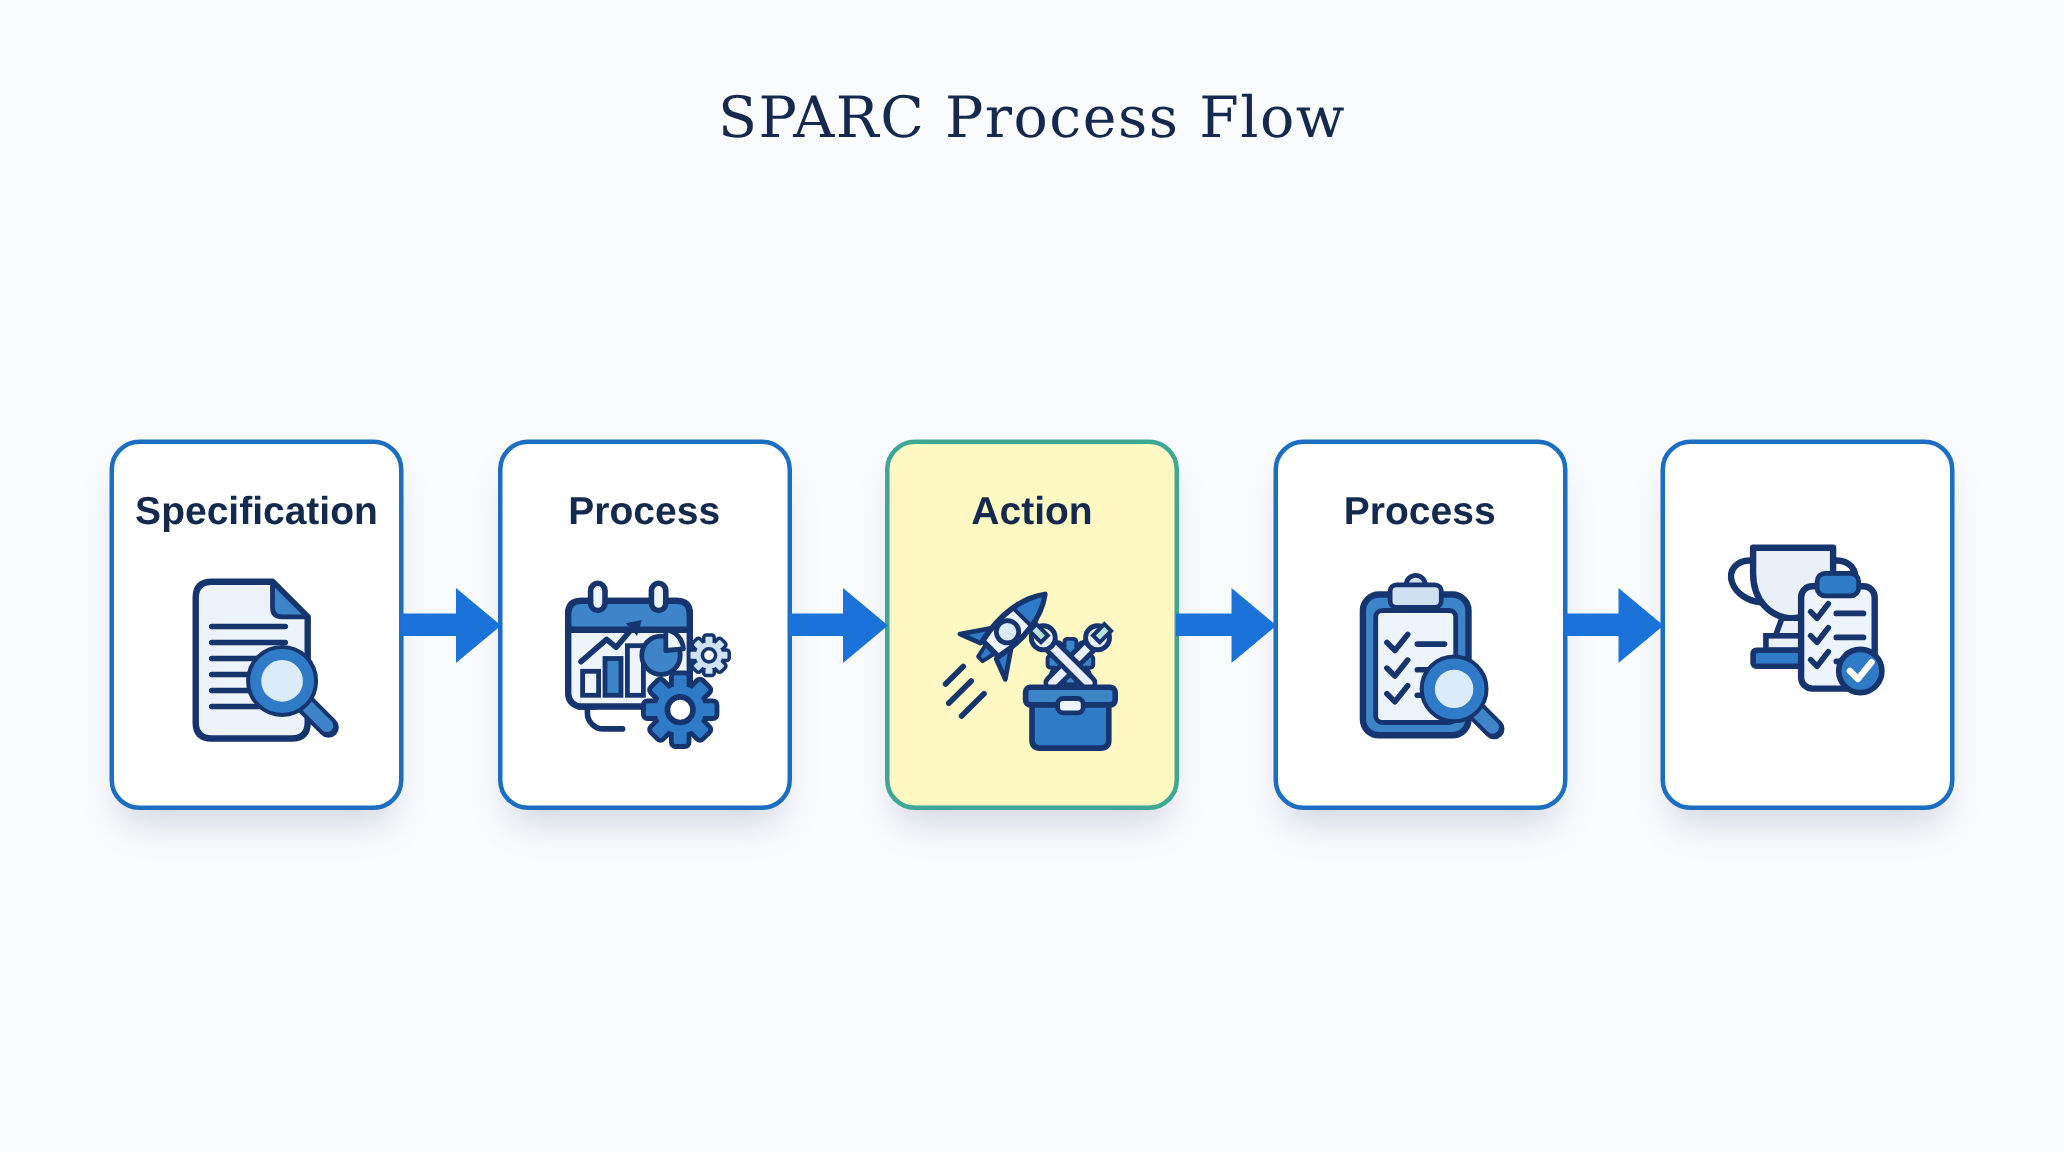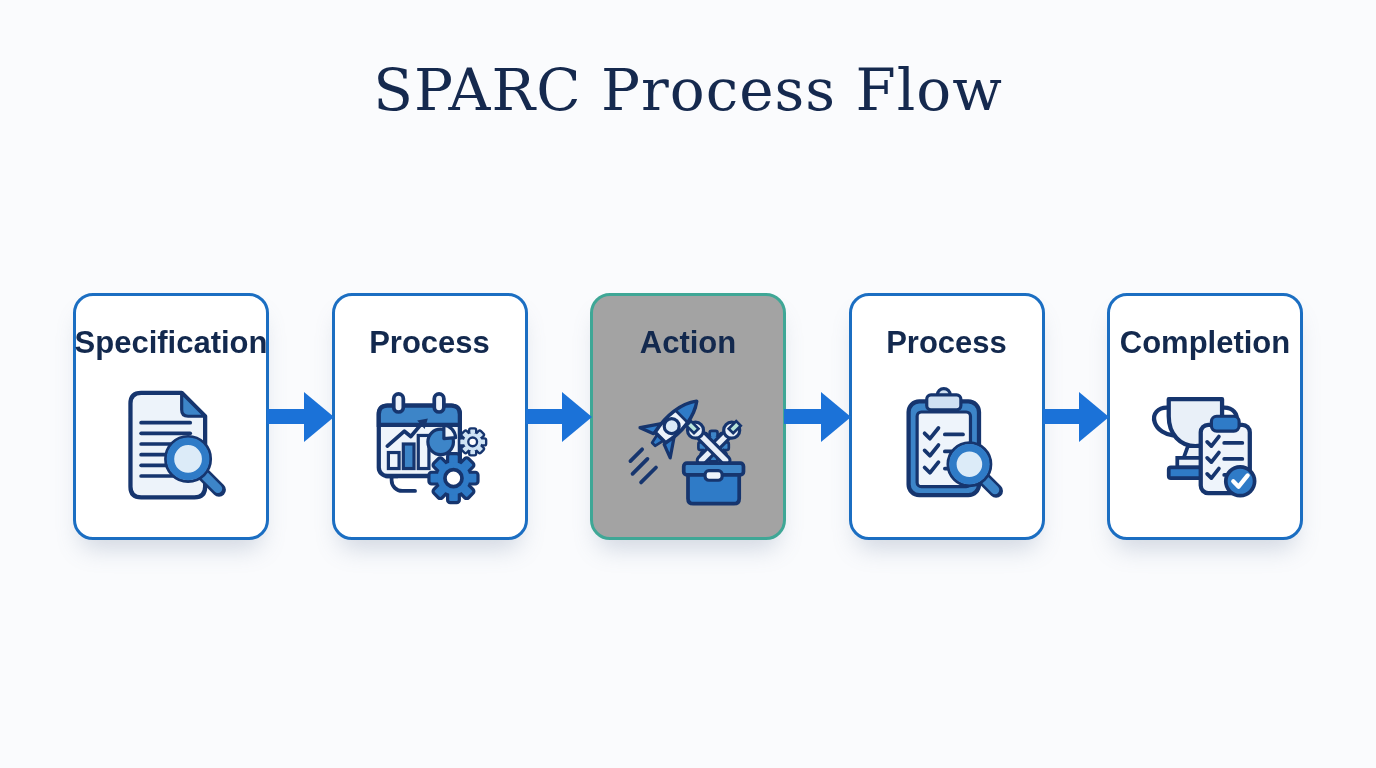--- a/index.html
+++ b/index.html
@@ -6,21 +6,21 @@
   html,body { width:1376px; height:768px; overflow:hidden; }
   body {
     background:#fafbfd;
     font-family:"Liberation Sans", sans-serif;
     position:relative;
   }
   .title {
     margin-top:56px;
     text-align:center;
     font-family:"DejaVu Serif", "Liberation Serif", serif;
-    font-size:58px;
+    font-size:38px;
     font-weight:500;
     letter-spacing:1px;
     color:#15294e;
   }
   .flow {
     position:absolute;
     left:73px;
     top:293px;
     width:1230px;
     display:flex;
@@ -33,25 +33,25 @@
     background:#ffffff;
     border:3.5px solid #1b6ec2;
     border-radius:20px;
     box-shadow:0 16px 24px -8px rgba(110,130,160,0.30);
     display:flex;
     flex-direction:column;
     align-items:center;
     padding-top:30px;
   }
   .card.highlight {
-    background:#a3a3a3;
+    background:#fef9c3;
     border-color:#3fa796;
   }
   .card .label {
-    font-size:31px;
+    font-size:26px;
     font-weight:700;
     color:#13294e;
     line-height:1.1;
   }
   .card .icon-wrap {
     margin-top:14px;
     width:140px;
     height:140px;
     display:flex;
     align-items:center;
@@ -239,21 +239,20 @@
       </svg>
     </div>
   </div>
 
   <div class="arrow">
       <div class="shaft"></div>
       <div class="head"></div>
     </div>
 
   <div class="card">
-    <div class="label">Completion</div>
     <div class="icon-wrap">
       <svg width="128" height="128" viewBox="0 0 120 120">
 
         <path d="M26,26 c-10,-1 -16,6 -13,14 c2.5,7 10,11 17,12" fill="none" stroke="#16356e" stroke-width="4" stroke-linecap="round"></path>
         <path d="M76,26 c10,-1 16,6 13,14 c-2.5,7 -10,11 -17,12" fill="none" stroke="#16356e" stroke-width="4" stroke-linecap="round"></path>
         <path d="M26,18 h50 v16 c0,17 -11,28 -25,28 s-25,-11 -25,-28 z" fill="#e9f0f8" stroke="#16356e" stroke-width="4" stroke-linejoin="round"></path>
         <path d="M44,62 h14 l4,11 h-22 z" fill="#e9f0f8" stroke="#16356e" stroke-width="3.5" stroke-linejoin="round"></path>
         <rect x="34" y="73" width="34" height="9" fill="#e9f0f8" stroke="#16356e" stroke-width="3.5"></rect>
         <rect x="26" y="82" width="50" height="10" rx="2" fill="#2f7bc7" stroke="#16356e" stroke-width="3.5"></rect>
 

